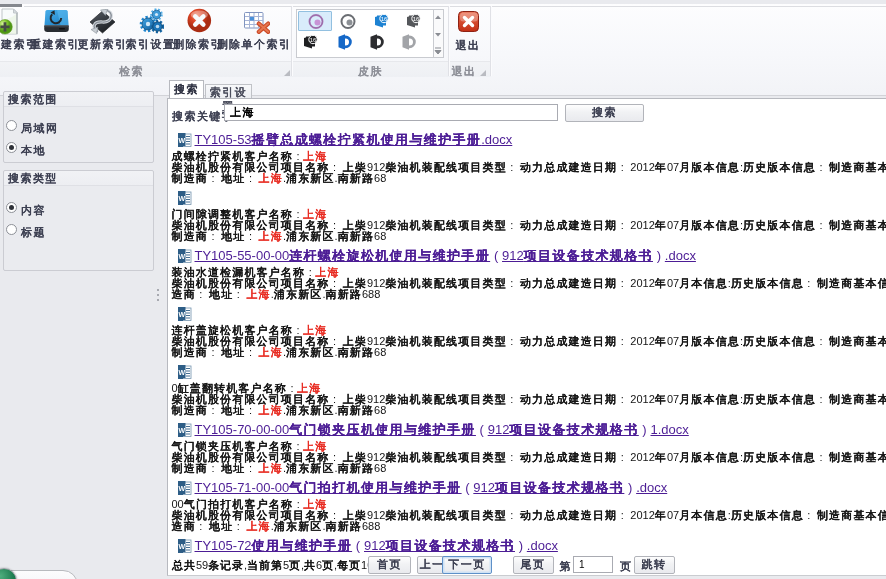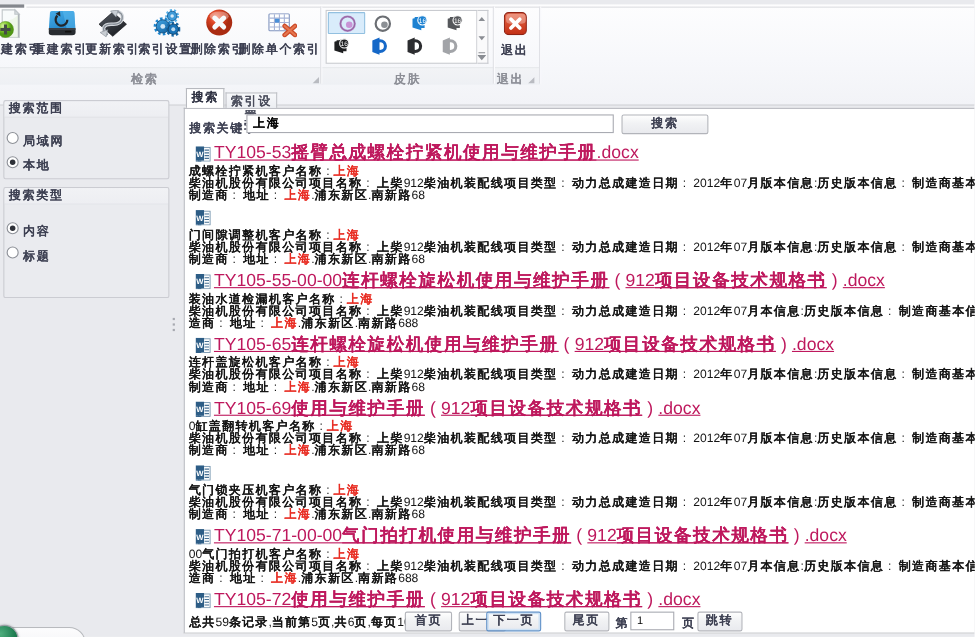--- a/index.html
+++ b/index.html
@@ -36,21 +36,21 @@
 #tab1{left:169px;top:80px;width:35px;height:18px;background:#fff;border:1px solid #b7b9bf;border-bottom:none;line-height:17px;z-index:3;color:#2d3040}
 #tab2{left:205px;top:84px;width:47px;height:14px;background:linear-gradient(#f7f8fa,#eceef2);border:1px solid #c0c2c7;border-bottom:none;line-height:14px;color:#4a4d5c}
 
 #klabel{position:absolute;left:172px;top:109px;white-space:nowrap}
 #kfield{position:absolute;left:224px;top:104px;width:334px;height:17px;background:#fff;border:1px solid #a9abb2;font-size:11px;line-height:15px;padding-left:5px;color:#000}
 .btn{position:absolute;height:17.5px;background:linear-gradient(#fefefe,#f1f2f4 45%,#e9eaee);border:1px solid #b2b4ba;border-radius:2px;font-size:11px;color:#3c3f51;text-align:center;line-height:15.5px}
 #sbtn{left:565px;top:104px;width:79px}
 
 .res{position:absolute;left:171px;width:716px;height:58px}
 .wic{position:absolute;left:6px;top:0px}
-.lnk{position:absolute;left:23.5px;top:0px;font-size:16px;line-height:14px;color:#be185d;text-decoration:underline;white-space:nowrap}
+.lnk{position:absolute;left:23.5px;top:0px;font-size:13px;line-height:14px;color:#4c1d95;text-decoration:underline;white-space:nowrap}
 .lnk i.c{letter-spacing:1.35px}
 .d{position:absolute;left:0.5px;font-size:11px;line-height:11px;color:#141414;white-space:nowrap}
 .d i.c{letter-spacing:1.15px}
 .dl1{top:17.5px}.dl2{top:28.5px}.dl3{top:39.5px}
 .red{color:#e82c22}
 
 #ptext{position:absolute;left:172px;top:557.5px;font-size:11px;color:#141414;white-space:nowrap}
 #plabel1,#plabel2{font-size:11px}
 .pbtn{top:556px}
 #pb1{left:368px;width:43px}#pb2{left:417px;width:43px}#pb3{left:442px;width:50px;border:1px solid #5e90c8;box-shadow:0 0 0 1.5px #cfe2f5 inset}#pb4{left:512.5px;width:41px}
@@ -300,50 +300,49 @@
 <div class="res" style="top:307px">
       <span class="wic"><svg width="15" height="14" viewBox="0 0 15 14">
 <rect x="3.5" y="1" width="10.5" height="12.5" fill="#fdfefe" stroke="#7292ad" stroke-width="0.8"></rect>
 <g stroke="#466f93" stroke-width="1">
             <path d="M9 3.5 h4 M9 6 h4 M9 8.5 h4 M9 11 h4"></path>
           </g>
 <rect x="1" y="0" width="7.5" height="13" fill="#2d5d86"></rect>
 <rect x="1" y="13" width="5" height="1" fill="#2d5d86"></rect>
 <text x="4.7" y="9.5" font-size="7" font-weight="bold" fill="#fff" text-anchor="middle" font-family="Liberation Sans">W</text>
 </svg></span>
-      <a class="lnk">TY105-65<i class="c">连杆螺栓旋松机使用与维护手册</i><span class="fc">(</span>912<i class="c">项目设备技术规格书</i><span class="fc">)</span>.docx</a>
       <div class="d dl1"><i class="c">连杆盖旋松机客户名称</i><span class="fc">:</span><span class="red"><i class="c">上海</i></span></div>
       <div class="d dl2"><i class="c">柴油机股份有限公司项目名称</i><span class="fc">:</span> <i class="c">上柴</i>912<i class="c">柴油机装配线项目类型</i><span class="fc">:</span> <i class="c">动力总成建造日期</i><span class="fc">:</span> 2012<i class="c">年</i>07<i class="c">月版本信息</i>:<i class="c">历史版本信息</i><span class="fc">:</span> <i class="c">制造商基本信息</i></div>
       <div class="d dl3"><i class="c">制造商</i><span class="fc">:</span> <i class="c">地址</i><span class="fc">:</span> <span class="red"><i class="c">上海</i></span>.<i class="c">浦东新区</i>.<i class="c">南新路</i>68</div>
     </div>
 <div class="res" style="top:365px">
       <span class="wic"><svg width="15" height="14" viewBox="0 0 15 14">
 <rect x="3.5" y="1" width="10.5" height="12.5" fill="#fdfefe" stroke="#7292ad" stroke-width="0.8"></rect>
 <g stroke="#466f93" stroke-width="1">
             <path d="M9 3.5 h4 M9 6 h4 M9 8.5 h4 M9 11 h4"></path>
           </g>
 <rect x="1" y="0" width="7.5" height="13" fill="#2d5d86"></rect>
 <rect x="1" y="13" width="5" height="1" fill="#2d5d86"></rect>
 <text x="4.7" y="9.5" font-size="7" font-weight="bold" fill="#fff" text-anchor="middle" font-family="Liberation Sans">W</text>
 </svg></span>
-      <a class="lnk">TY105-69<i class="c">使用与维护手册</i><span class="fc">(</span>912<i class="c">项目设备技术规格书</i><span class="fc">)</span>.docx</a>
       <div class="d dl1">0<i class="c">缸盖翻转机客户名称</i><span class="fc">:</span><span class="red"><i class="c">上海</i></span></div>
       <div class="d dl2"><i class="c">柴油机股份有限公司项目名称</i><span class="fc">:</span> <i class="c">上柴</i>912<i class="c">柴油机装配线项目类型</i><span class="fc">:</span> <i class="c">动力总成建造日期</i><span class="fc">:</span> 2012<i class="c">年</i>07<i class="c">月版本信息</i>:<i class="c">历史版本信息</i><span class="fc">:</span> <i class="c">制造商基本信息</i></div>
       <div class="d dl3"><i class="c">制造商</i><span class="fc">:</span> <i class="c">地址</i><span class="fc">:</span> <span class="red"><i class="c">上海</i></span>.<i class="c">浦东新区</i>.<i class="c">南新路</i>68</div>
     </div>
 <div class="res" style="top:423px">
       <span class="wic"><svg width="15" height="14" viewBox="0 0 15 14">
 <rect x="3.5" y="1" width="10.5" height="12.5" fill="#fdfefe" stroke="#7292ad" stroke-width="0.8"></rect>
 <g stroke="#466f93" stroke-width="1">
             <path d="M9 3.5 h4 M9 6 h4 M9 8.5 h4 M9 11 h4"></path>
           </g>
 <rect x="1" y="0" width="7.5" height="13" fill="#2d5d86"></rect>
 <rect x="1" y="13" width="5" height="1" fill="#2d5d86"></rect>
 <text x="4.7" y="9.5" font-size="7" font-weight="bold" fill="#fff" text-anchor="middle" font-family="Liberation Sans">W</text>
 </svg></span>
+      <a class="lnk">TY105-70-00-00<i class="c">气门锁夹压机使用与维护手册</i><span class="fc">(</span>912<i class="c">项目设备技术规格书</i><span class="fc">)</span>1.docx</a>
       <div class="d dl1"><i class="c">气门锁夹压机客户名称</i><span class="fc">:</span><span class="red"><i class="c">上海</i></span></div>
       <div class="d dl2"><i class="c">柴油机股份有限公司项目名称</i><span class="fc">:</span> <i class="c">上柴</i>912<i class="c">柴油机装配线项目类型</i><span class="fc">:</span> <i class="c">动力总成建造日期</i><span class="fc">:</span> 2012<i class="c">年</i>07<i class="c">月版本信息</i>:<i class="c">历史版本信息</i><span class="fc">:</span> <i class="c">制造商基本信息</i></div>
       <div class="d dl3"><i class="c">制造商</i><span class="fc">:</span> <i class="c">地址</i><span class="fc">:</span> <span class="red"><i class="c">上海</i></span>.<i class="c">浦东新区</i>.<i class="c">南新路</i>68</div>
     </div>
 <div class="res" style="top:481px">
       <span class="wic"><svg width="15" height="14" viewBox="0 0 15 14">
 <rect x="3.5" y="1" width="10.5" height="12.5" fill="#fdfefe" stroke="#7292ad" stroke-width="0.8"></rect>
 <g stroke="#466f93" stroke-width="1">
             <path d="M9 3.5 h4 M9 6 h4 M9 8.5 h4 M9 11 h4"></path>
           </g>

